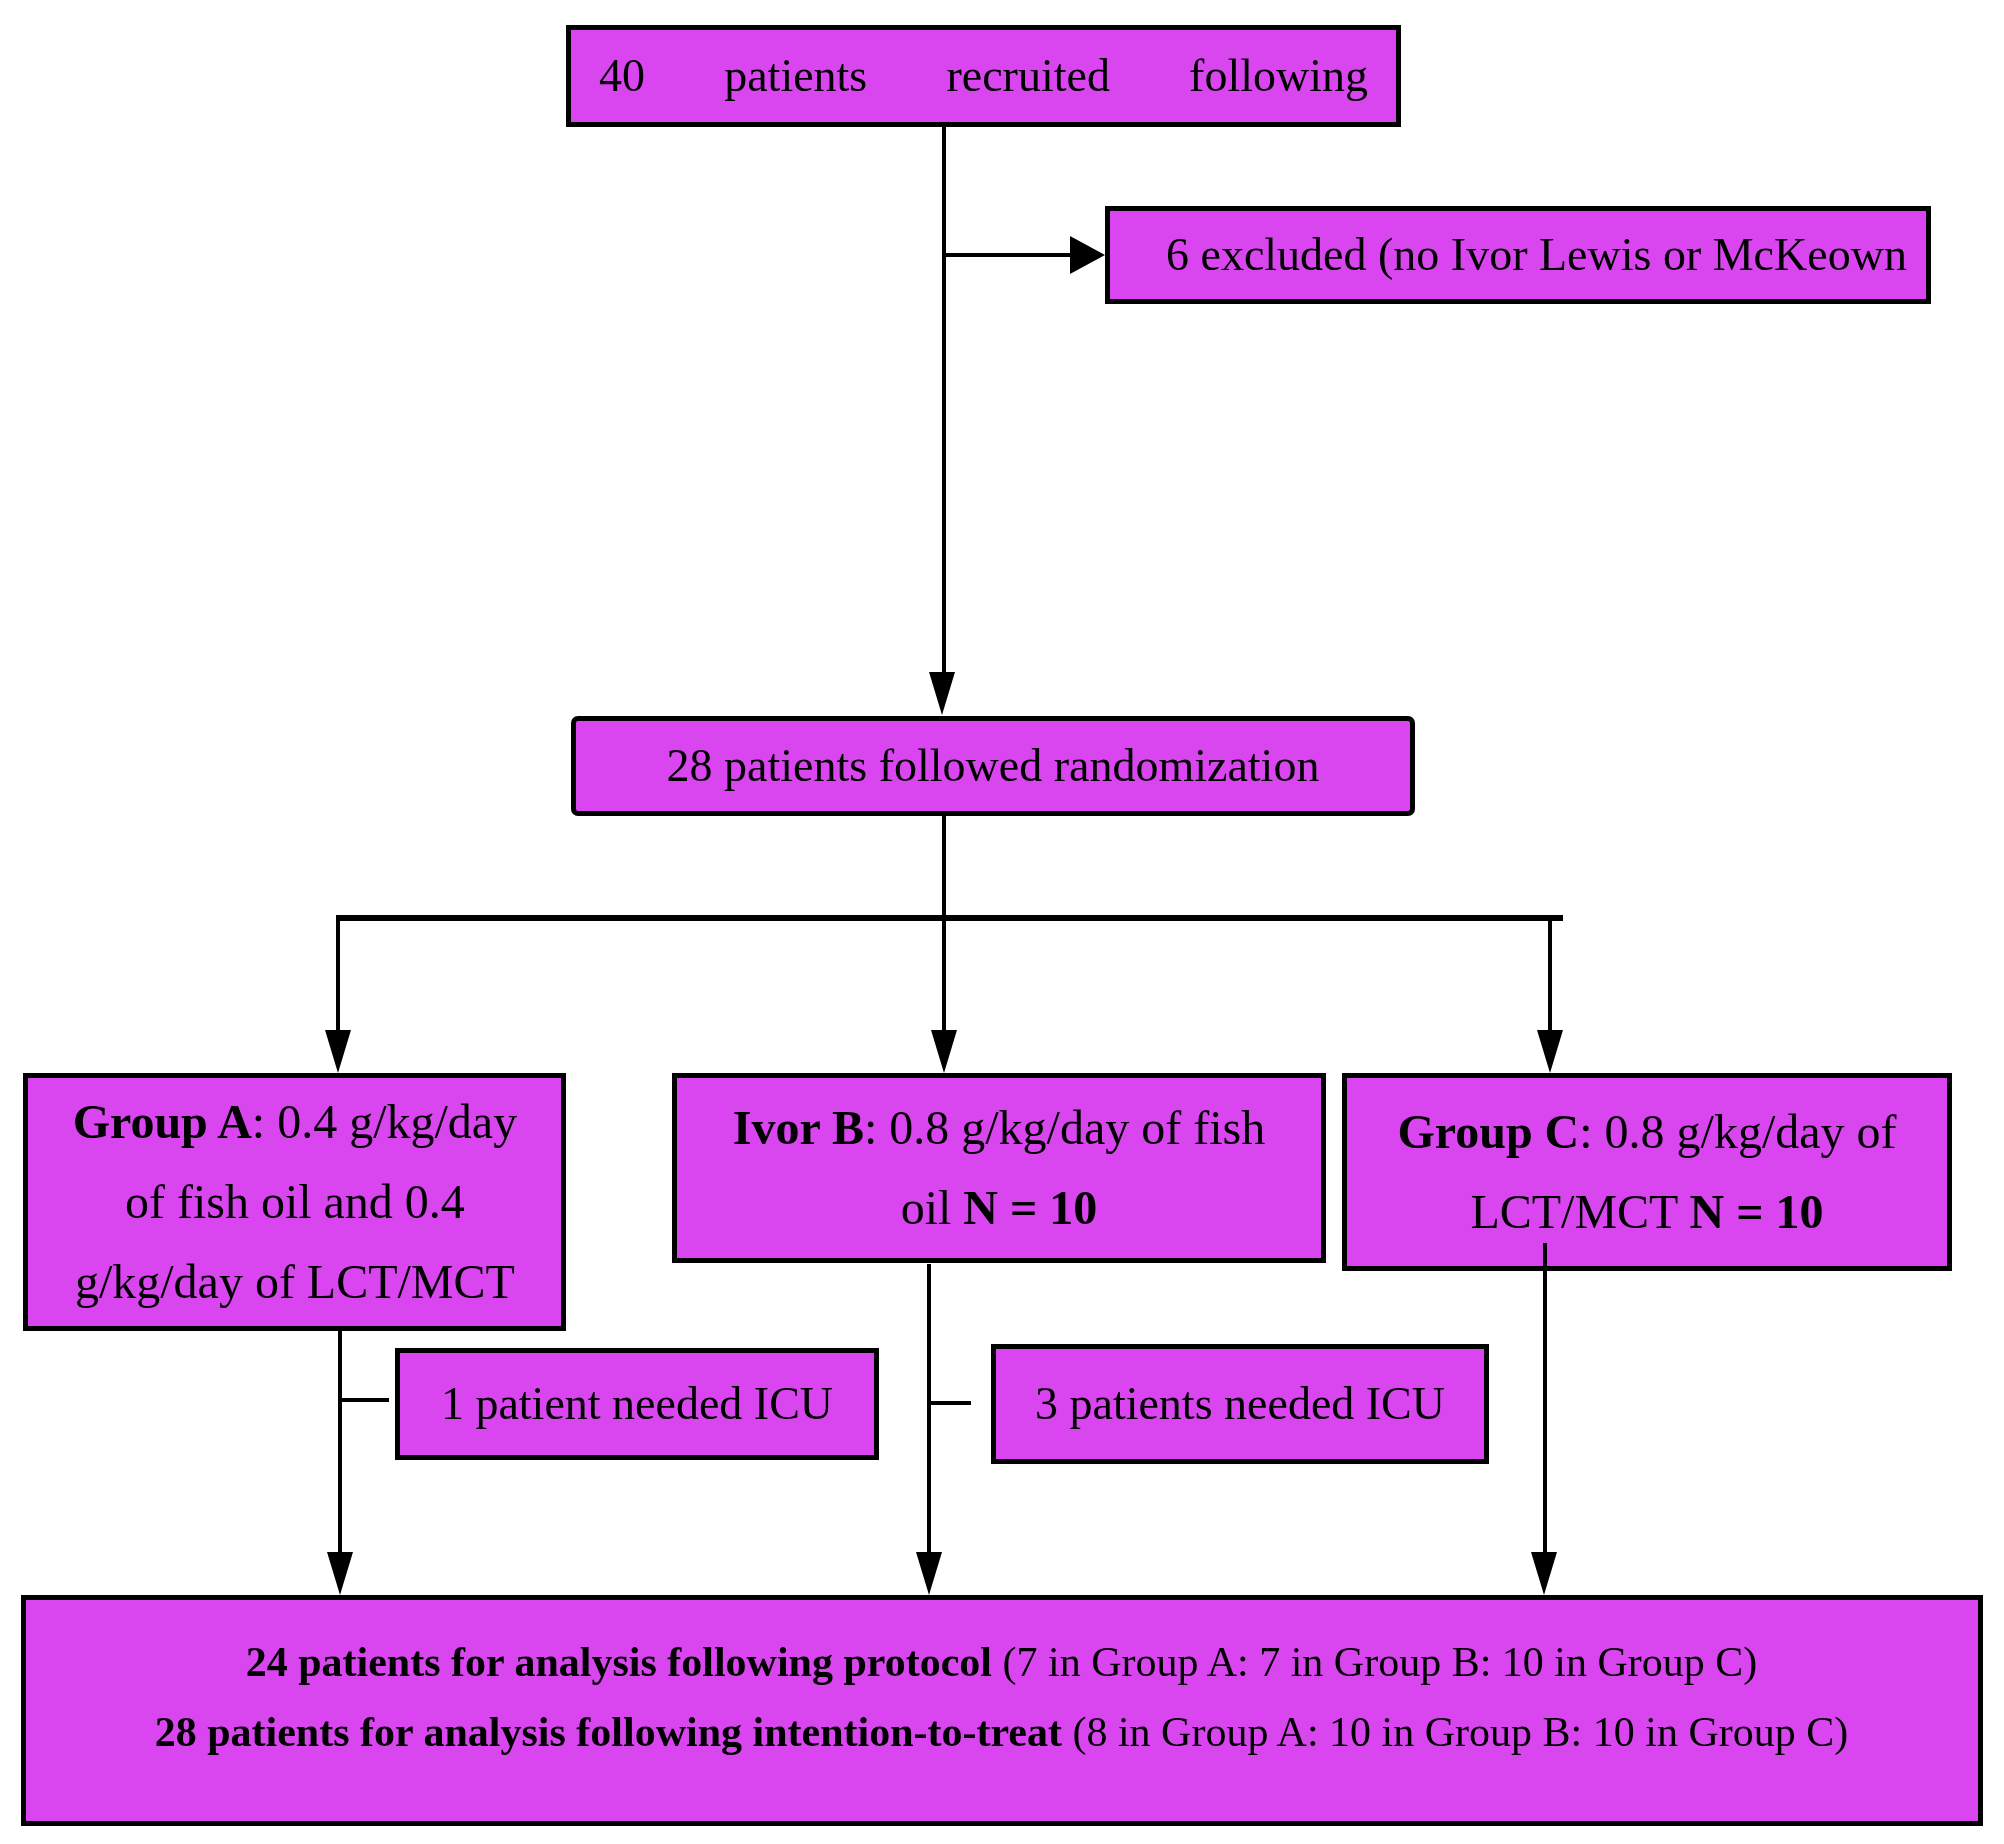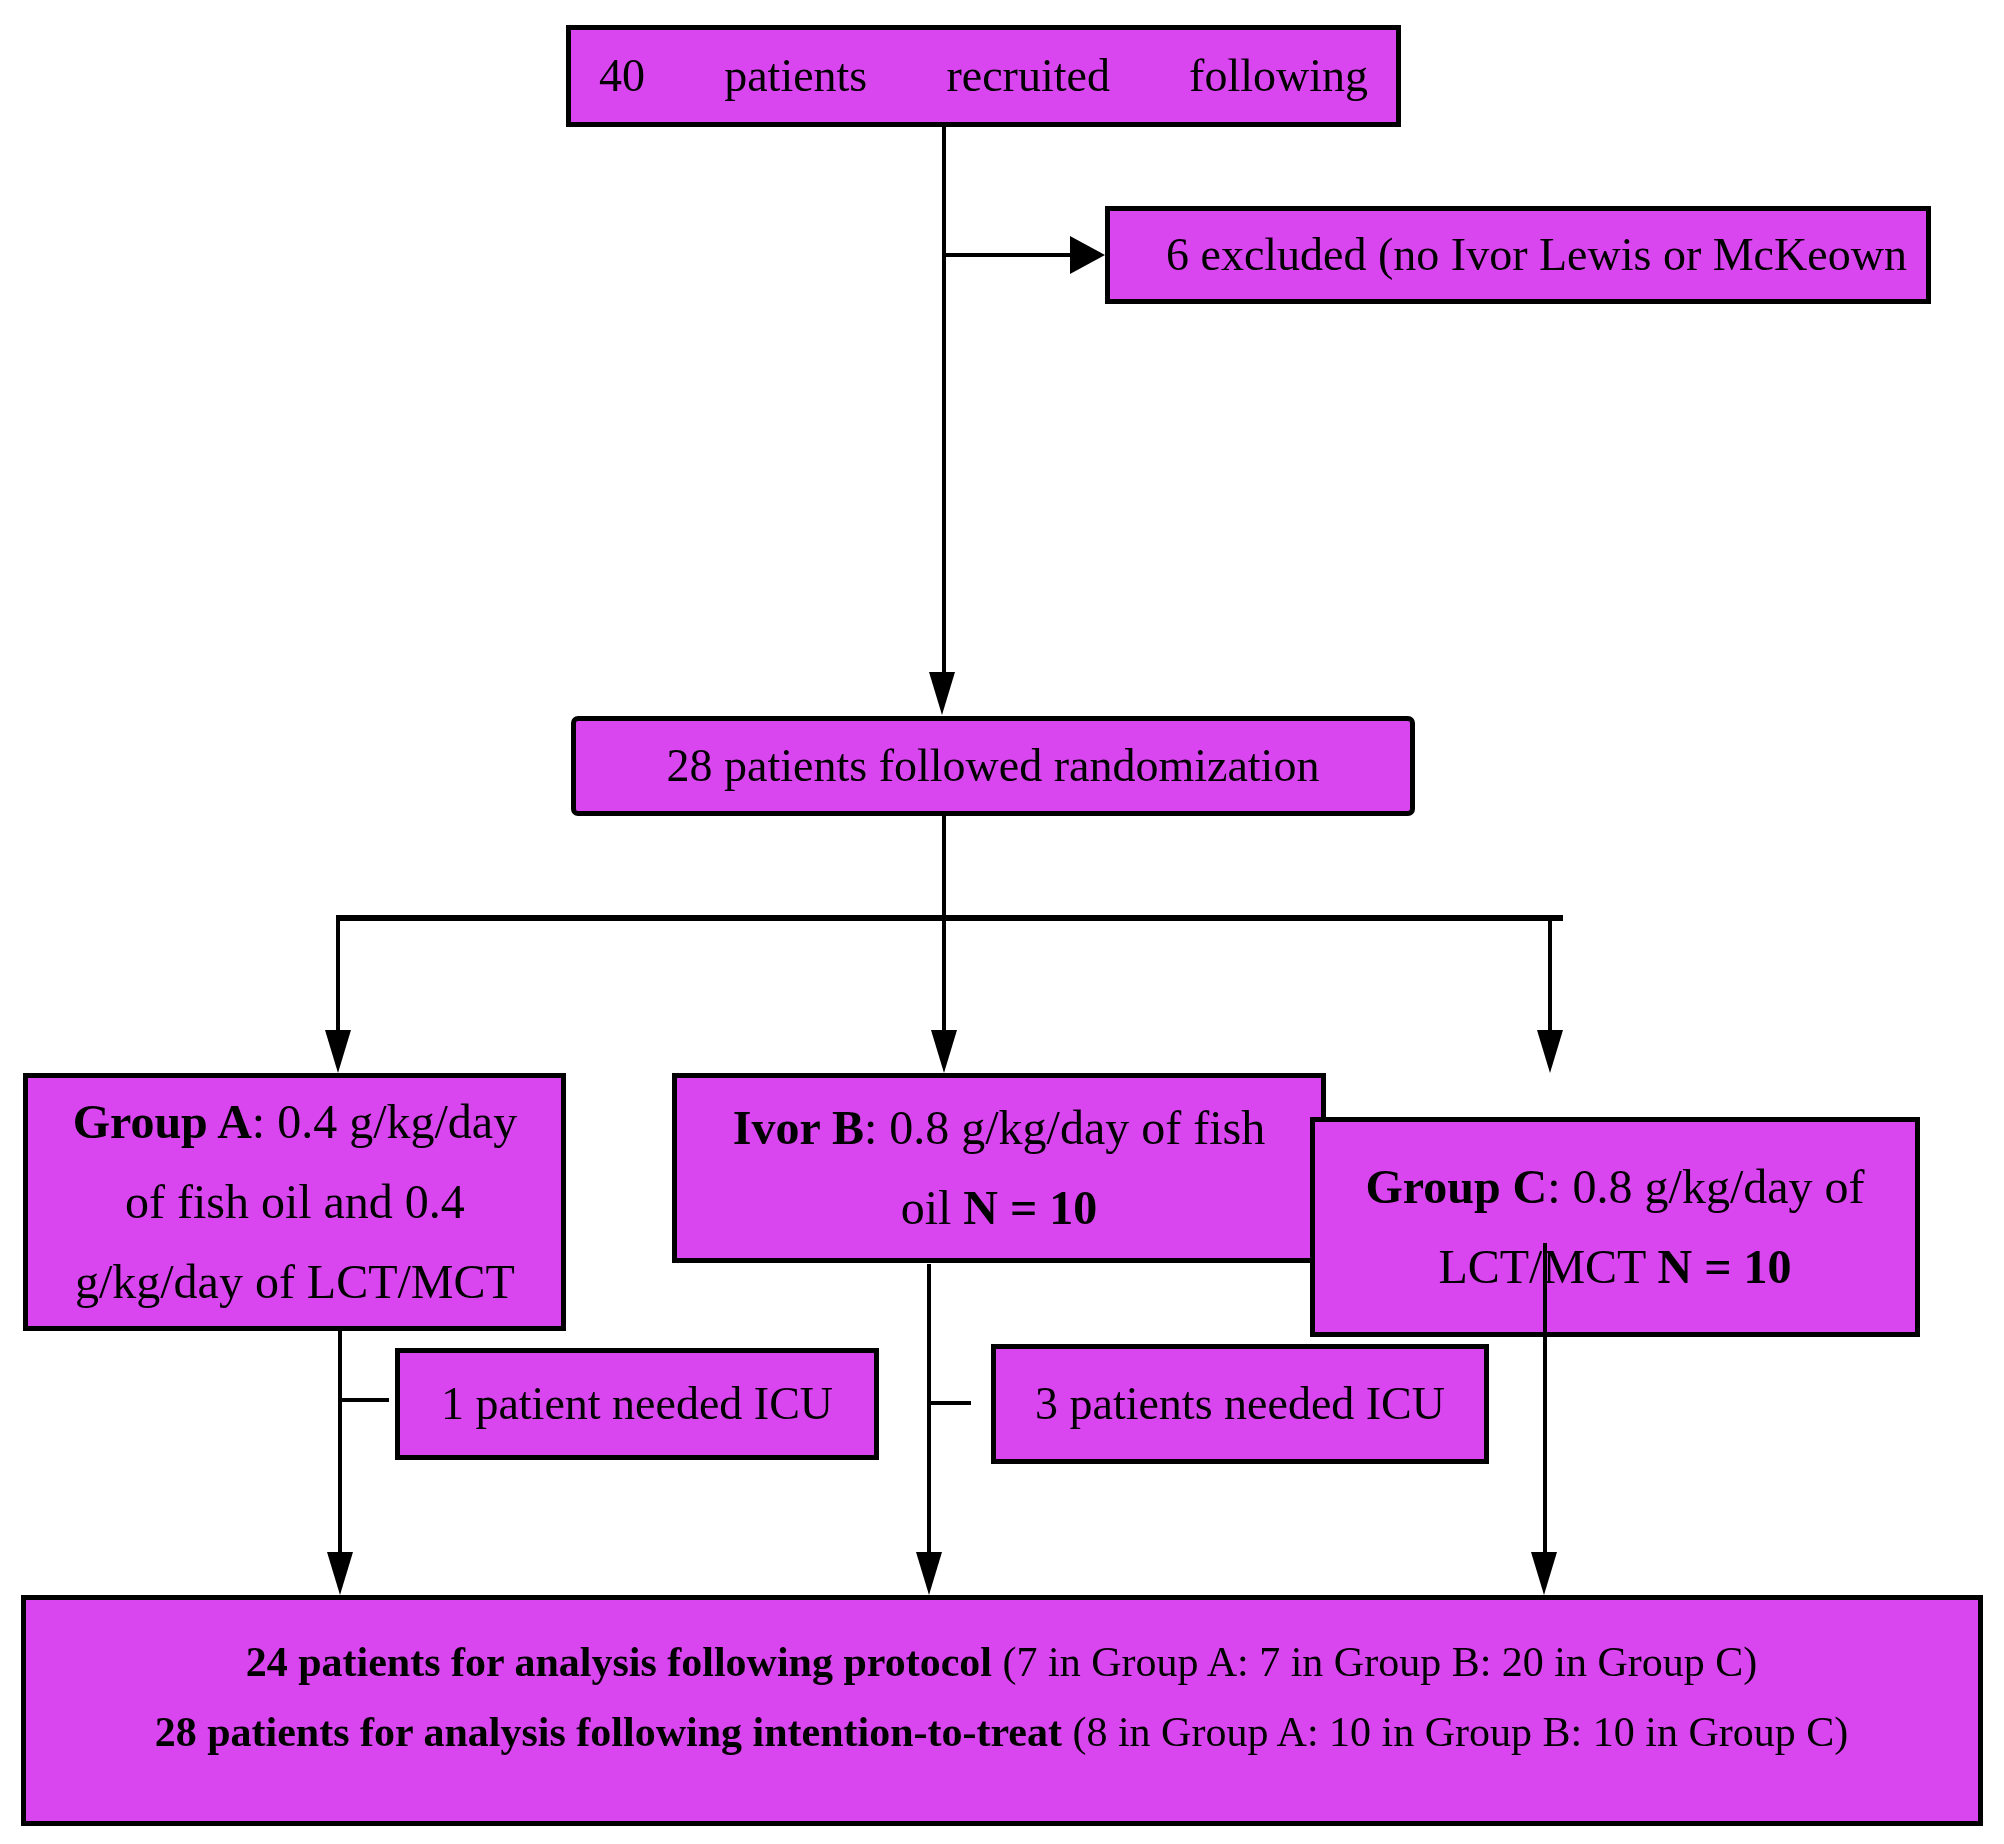--- a/index.html
+++ b/index.html
@@ -130,21 +130,21 @@
     <div class="bline"><span class="bold">Group A</span><span>: 0.4 g/kg/day</span></div>
     <div class="bline">of fish oil and 0.4</div>
     <div class="bline">g/kg/day of LCT/MCT</div>
   </div>
 
   <div class="fbox groupbox" id="box-group-b" style="left:672px; top:1073px; width:654px; height:190px;">
     <div class="bline"><span class="bold">Ivor B</span><span>: 0.8 g/kg/day of fish</span></div>
     <div class="bline"><span>oil </span><span class="bold">N = 10</span></div>
   </div>
 
-  <div class="fbox groupbox" id="box-group-c" style="left:1310px; top:1073px; width:610px; height:220px;margin-top:44px;">
+  <div class="fbox groupbox" id="box-group-c" style="left:1342px; top:1073px; width:610px; height:198px;">
     <div class="bline"><span class="bold">Group C</span><span>: 0.8 g/kg/day of</span></div>
     <div class="bline"><span>LCT/MCT </span><span class="bold">N = 10</span></div>
   </div>
 
   <div class="vline" style="left:338px; top:1331px; height:225px;"></div>
   <div class="hline" style="left:342px; top:1398px; width:47px;"></div>
   <div class="arrow-down" style="left:327px; top:1552px;"></div>
 
   <div class="fbox" id="box-icu-1" style="left:395px; top:1348px; width:484px; height:112px;">
     <div class="inner center-text nowrap">1 patient needed ICU</div>
@@ -156,19 +156,19 @@
 
   <div class="fbox" id="box-icu-2" style="left:971px; top:1344px; width:498px; height:120px;margin-left:20px;">
     <div class="inner center-text nowrap">3 patients needed ICU</div>
   </div>
 
   <div class="vline" style="left:1543px; top:1243px; height:313px;"></div>
   <div class="arrow-down" style="left:1531px; top:1552px;"></div>
 
   <div class="fbox" id="box-analysis" style="left:20.5px; top:1595px; width:1962px; height:231px;">
     <div class="inner">
-      <div class="bline"><span class="bold">24 patients for analysis following protocol</span><span> (7 in Group A: 7 in Group B: 20 in Group C)</span></div>
+      <div class="bline"><span class="bold">24 patients for analysis following protocol</span><span> (7 in Group A: 7 in Group B: 10 in Group C)</span></div>
       <div class="bline"><span class="bold">28 patients for analysis following intention-to-treat</span><span> (8 in Group A: 10 in Group B: 10 in Group C)</span></div>
     </div>
   </div>
 
 </div>
 
 
 </body></html>

